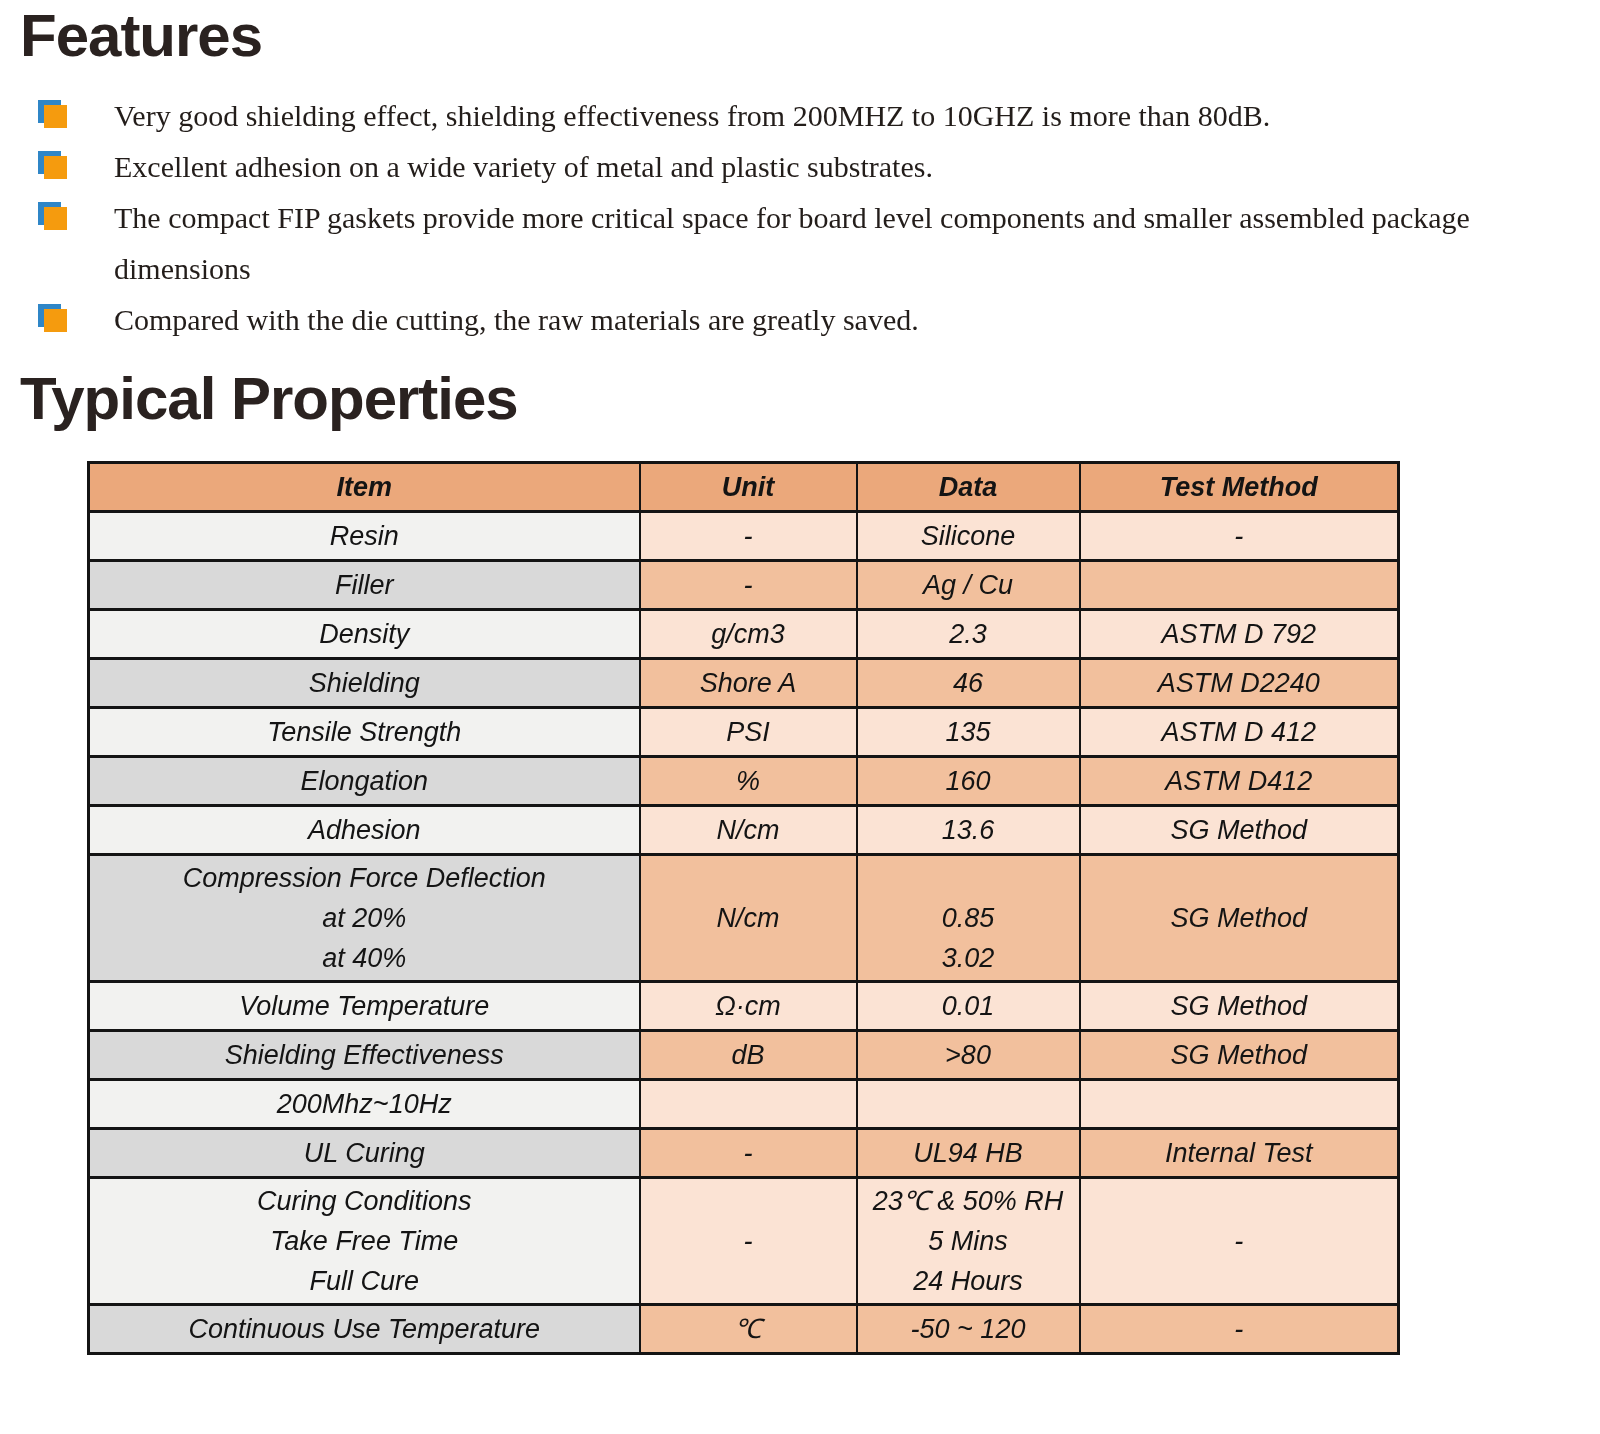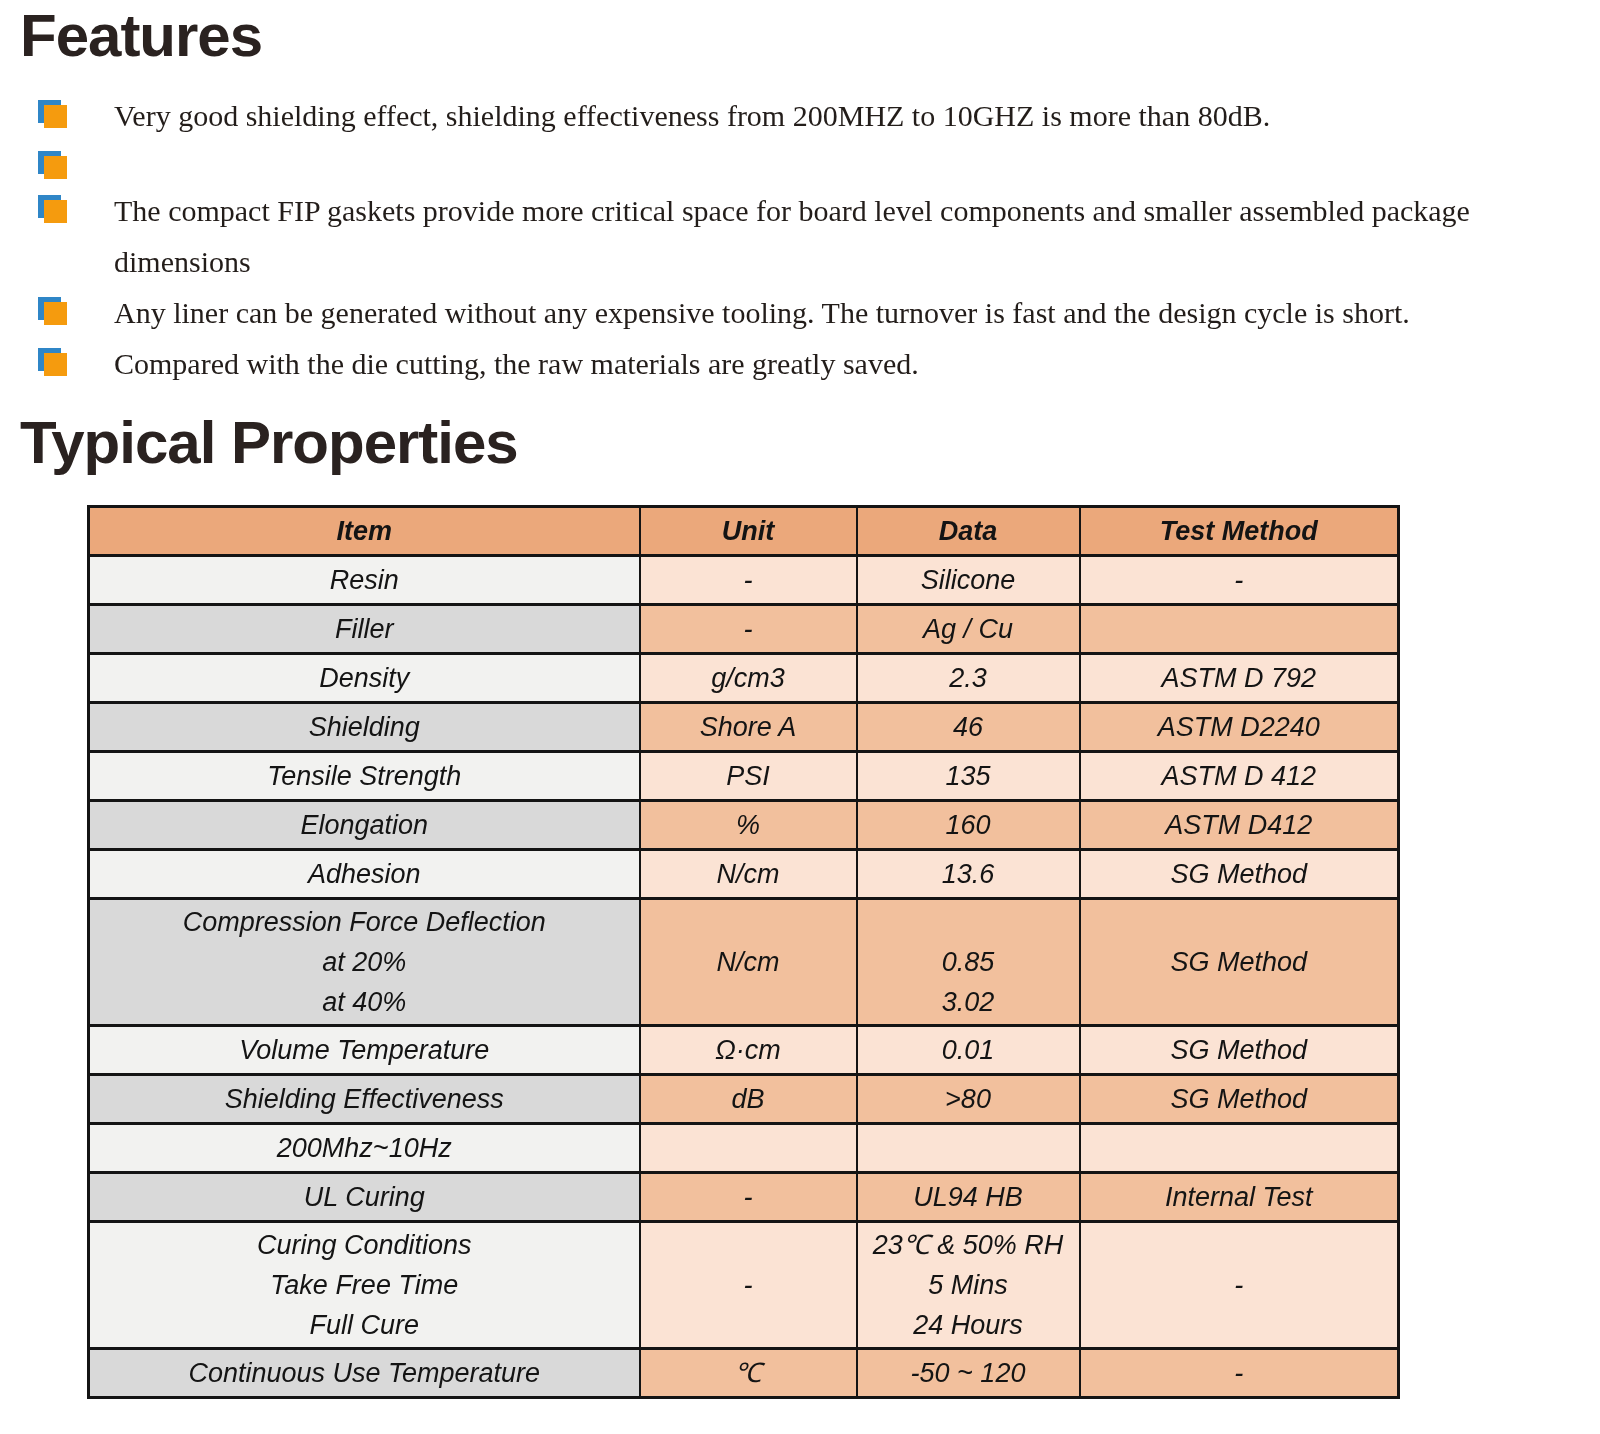--- a/index.html
+++ b/index.html
@@ -123,34 +123,28 @@
       <span class="sq-blue"></span>
       <span class="sq-orange"></span>
     </span>
     <span class="feature-text">Very good shielding effect, shielding effectiveness from 200MHZ to 10GHZ is more than 80dB.</span>
   </li>
       <li class="feature-item">
     <span class="bullet">
       <span class="sq-blue"></span>
       <span class="sq-orange"></span>
     </span>
+    <span class="feature-text">Excellent adhesion on a wide variety of metal and plastic substrates.</span>
   </li>
       <li class="feature-item">
     <span class="bullet">
       <span class="sq-blue"></span>
       <span class="sq-orange"></span>
     </span>
     <span class="feature-text">The compact FIP gaskets provide more critical space for board level components and smaller assembled package dimensions</span>
-  </li>
-      <li class="feature-item">
-    <span class="bullet">
-      <span class="sq-blue"></span>
-      <span class="sq-orange"></span>
-    </span>
-    <span class="feature-text">Any liner can be generated without any expensive tooling. The turnover is fast and the design cycle is short.</span>
   </li>
       <li class="feature-item">
     <span class="bullet">
       <span class="sq-blue"></span>
       <span class="sq-orange"></span>
     </span>
     <span class="feature-text">Compared with the die cutting, the raw materials are greatly saved.</span>
   </li>
     </ul>
 

